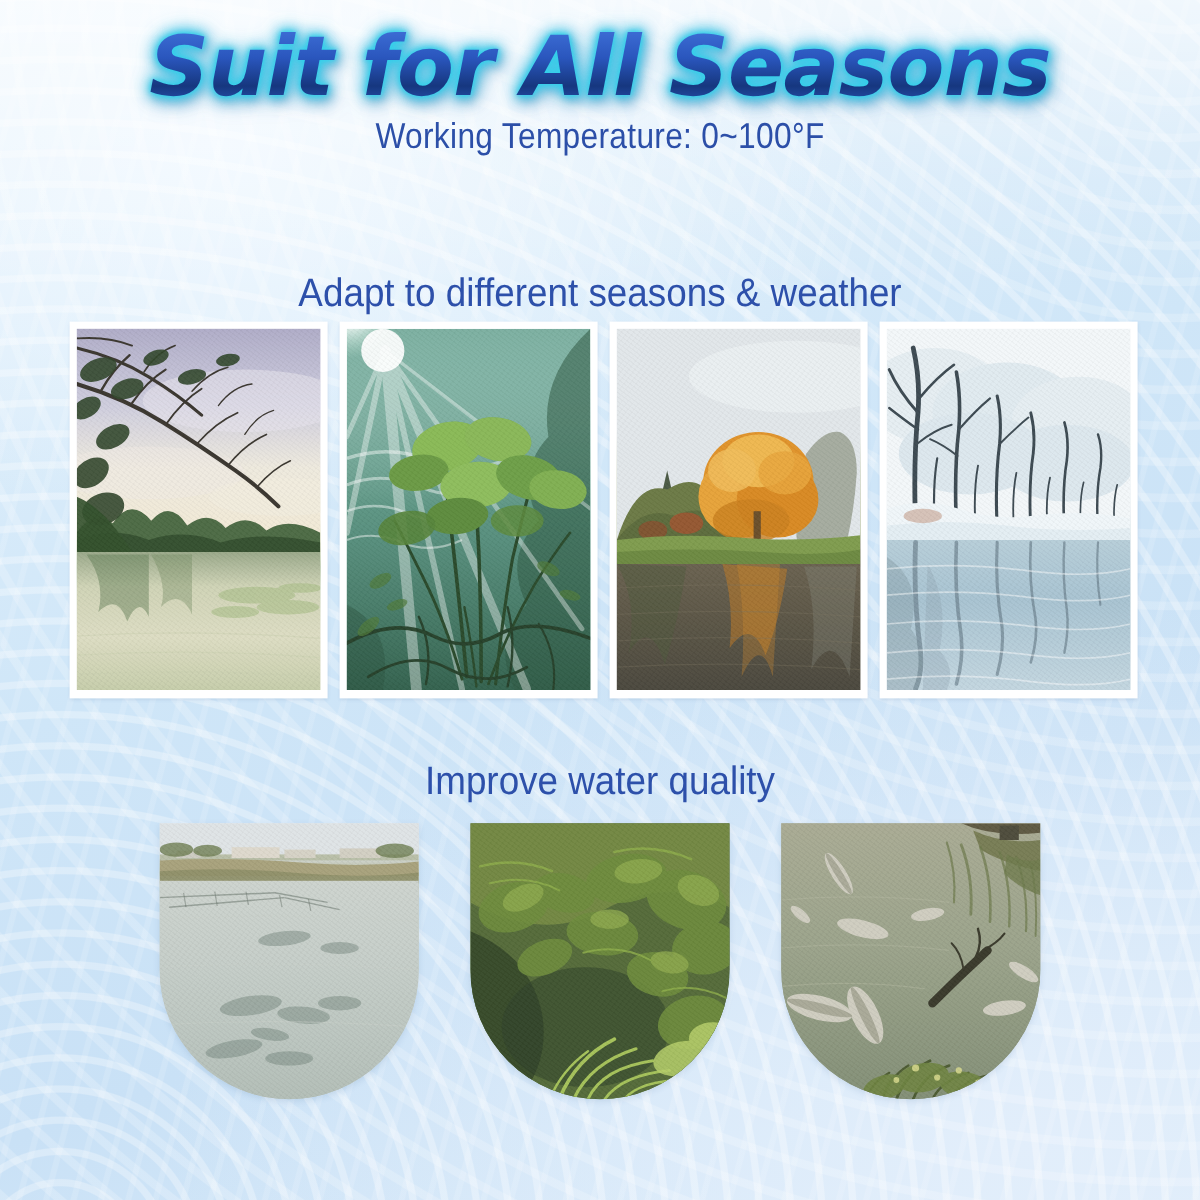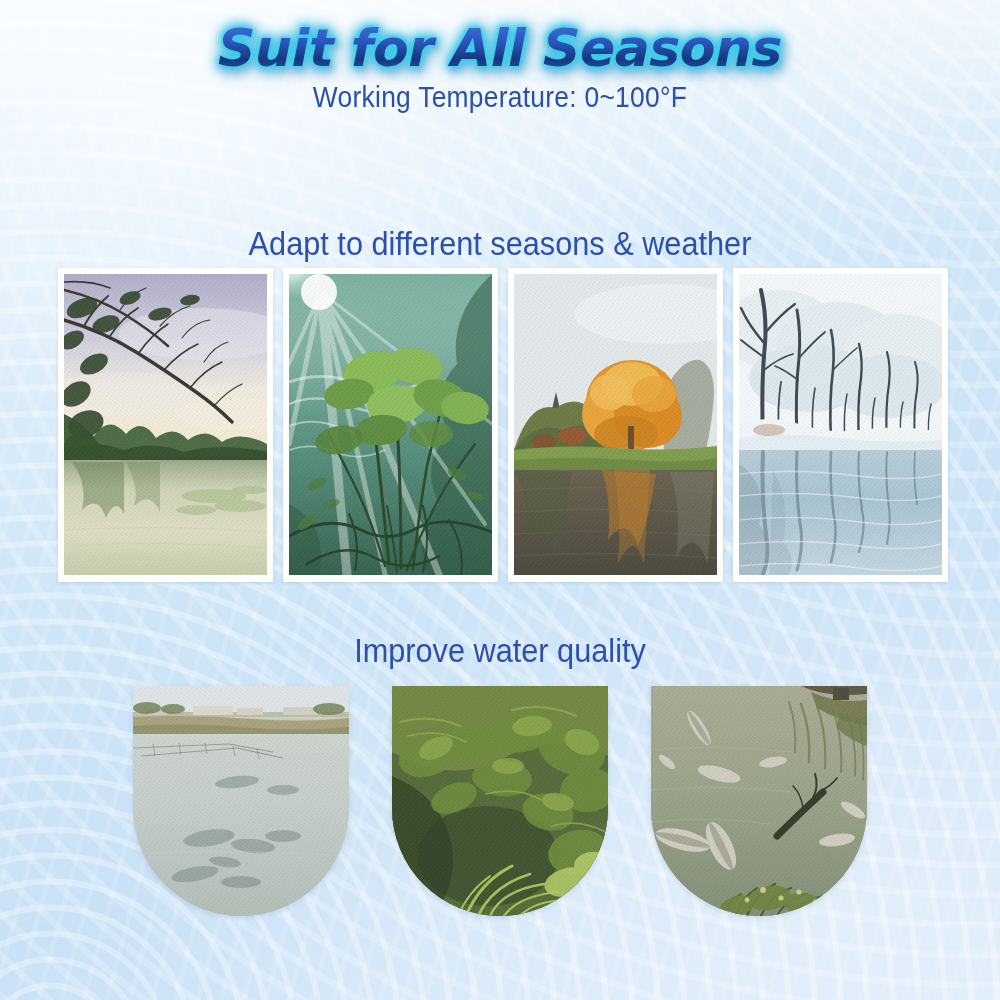--- a/index.html
+++ b/index.html
@@ -51,21 +51,21 @@
   }
 
   
   .header{ position:absolute; left:0; top:0; width:100%; text-align:center; }
 
   .title{
     position:relative;
     margin-top:22px;
     font-family:"DejaVu Sans", sans-serif;
     font-weight:bold;
-    font-size:52px;
+    font-size:69px;
     line-height:1.0;
     letter-spacing:-0.5px;
     font-style:italic;
     color:#2050b4;
     background:linear-gradient(180deg,#3f70d8 0%,#2a56bd 38%,#16377f 72%,#2a57b8 100%);
     -webkit-background-clip:text;
     background-clip:text;
     -webkit-text-fill-color:transparent;
     text-shadow:none;
     filter:

